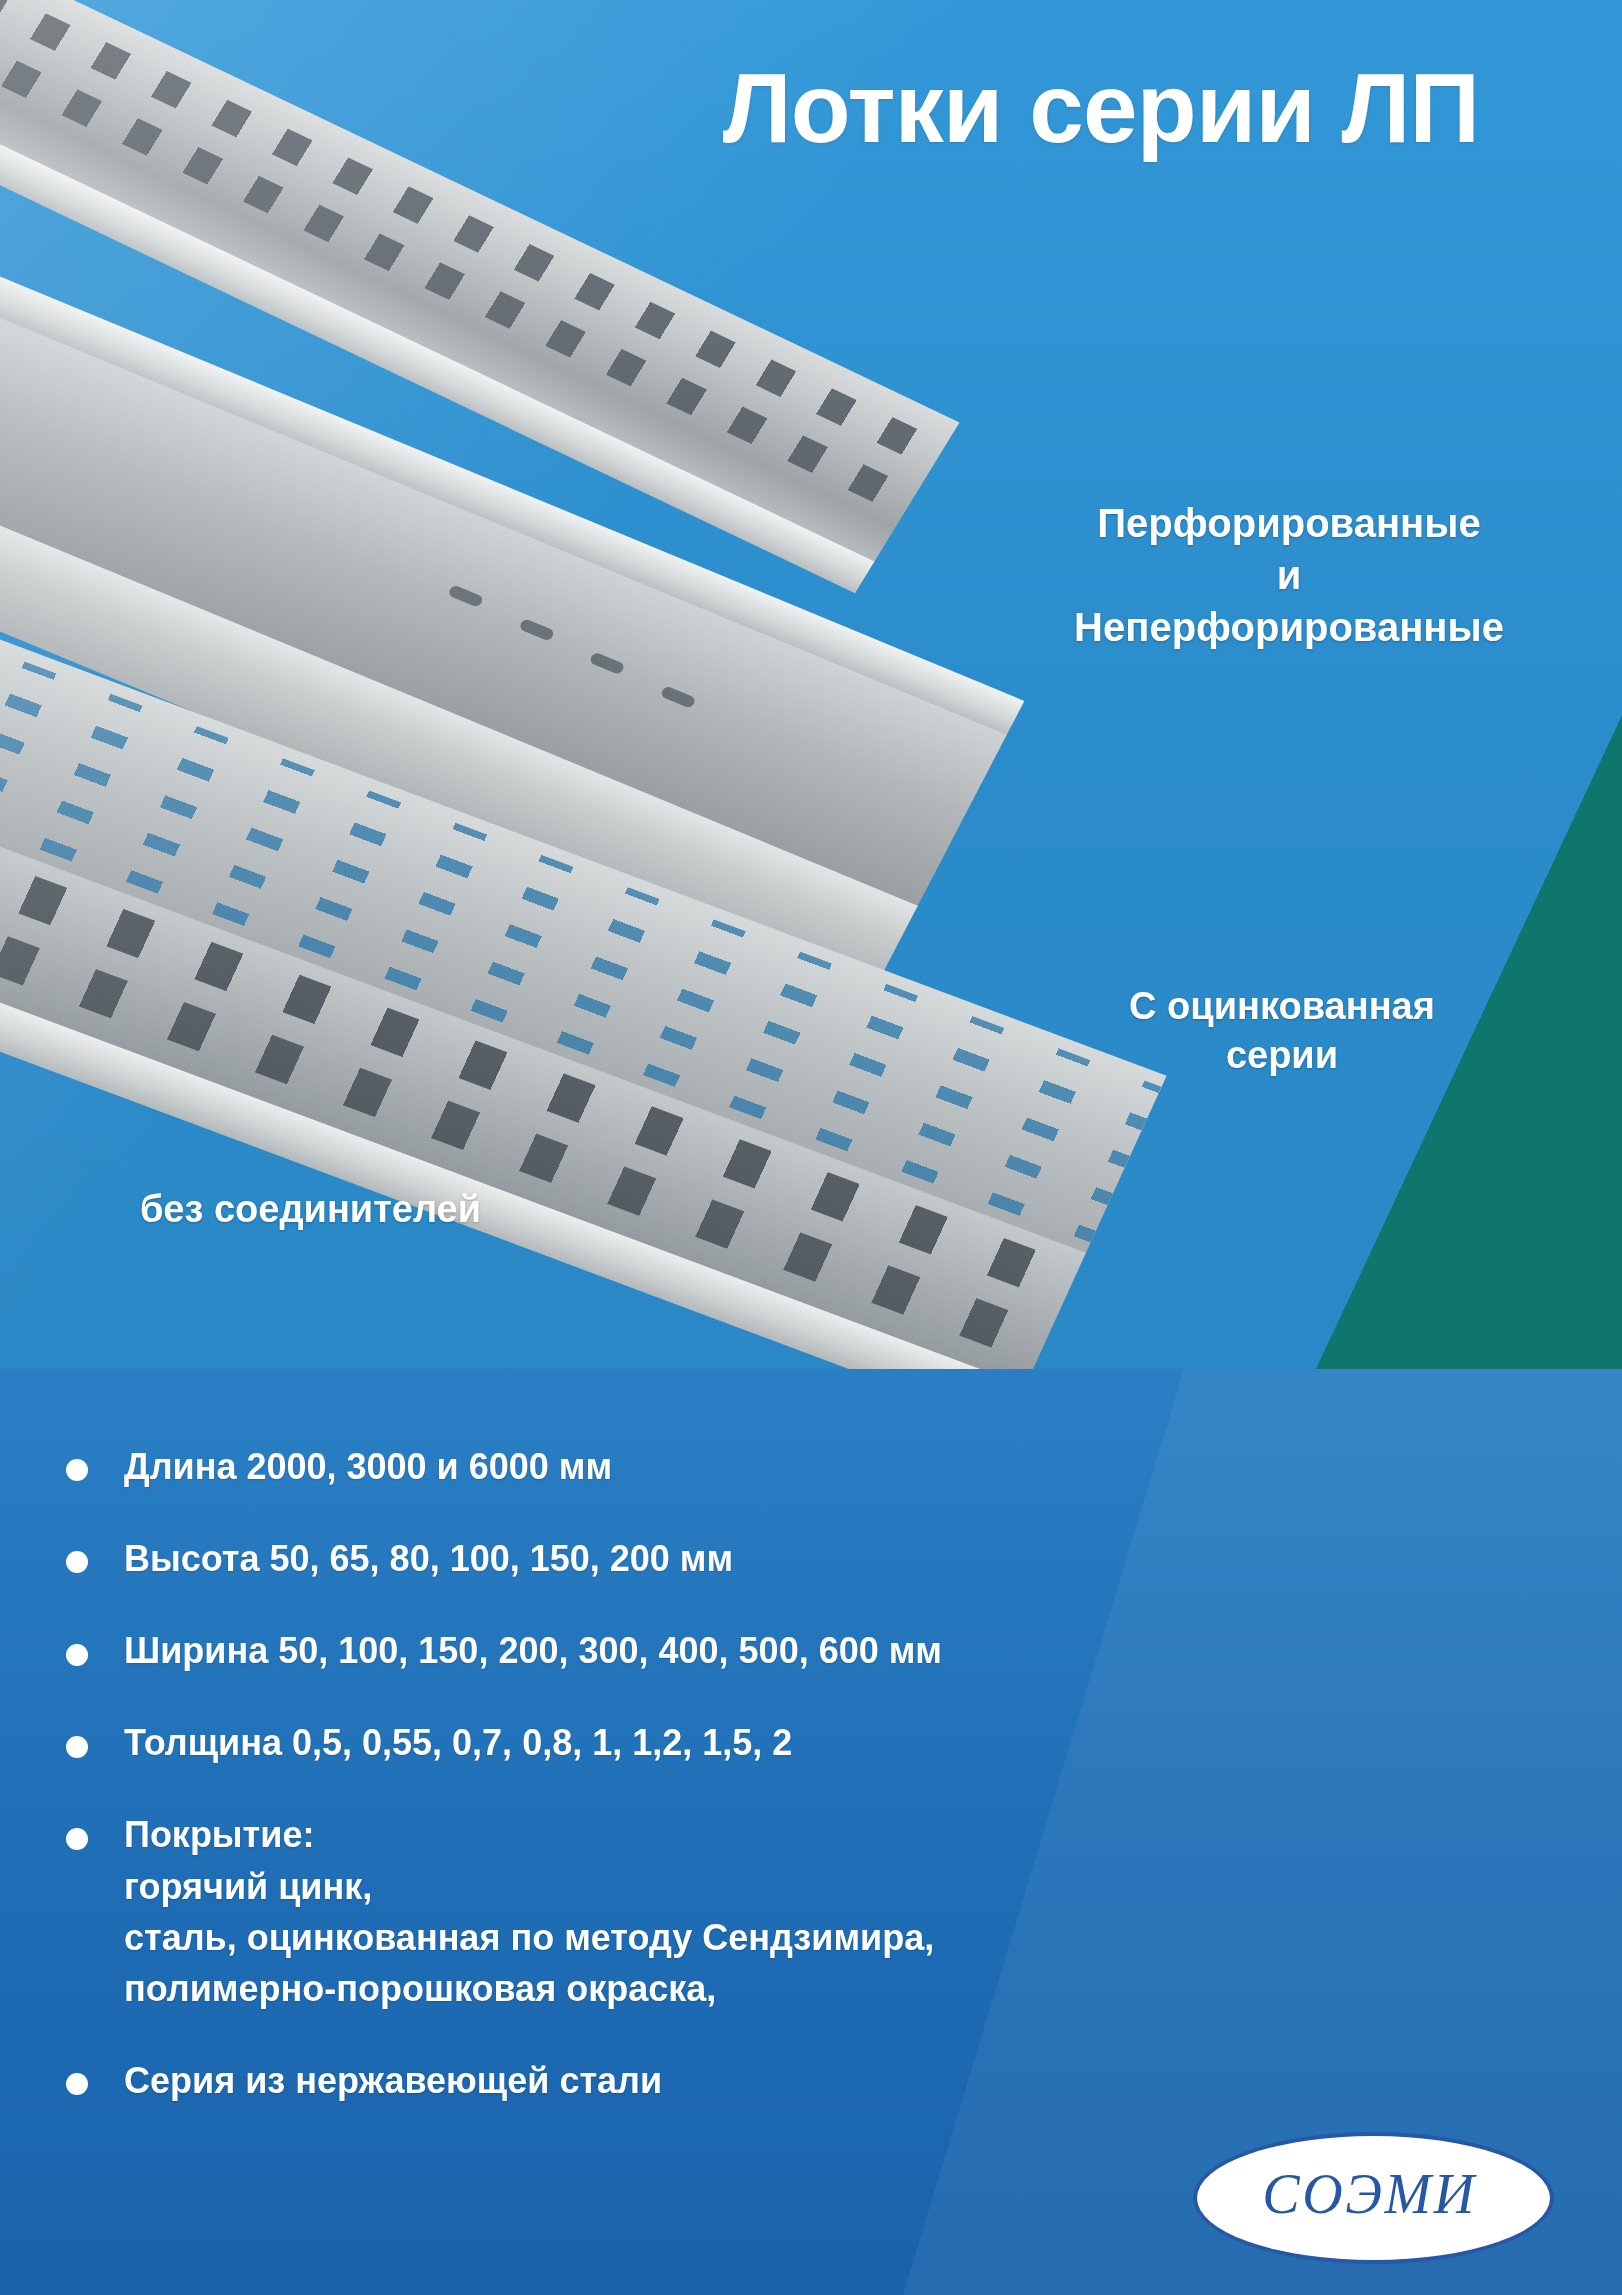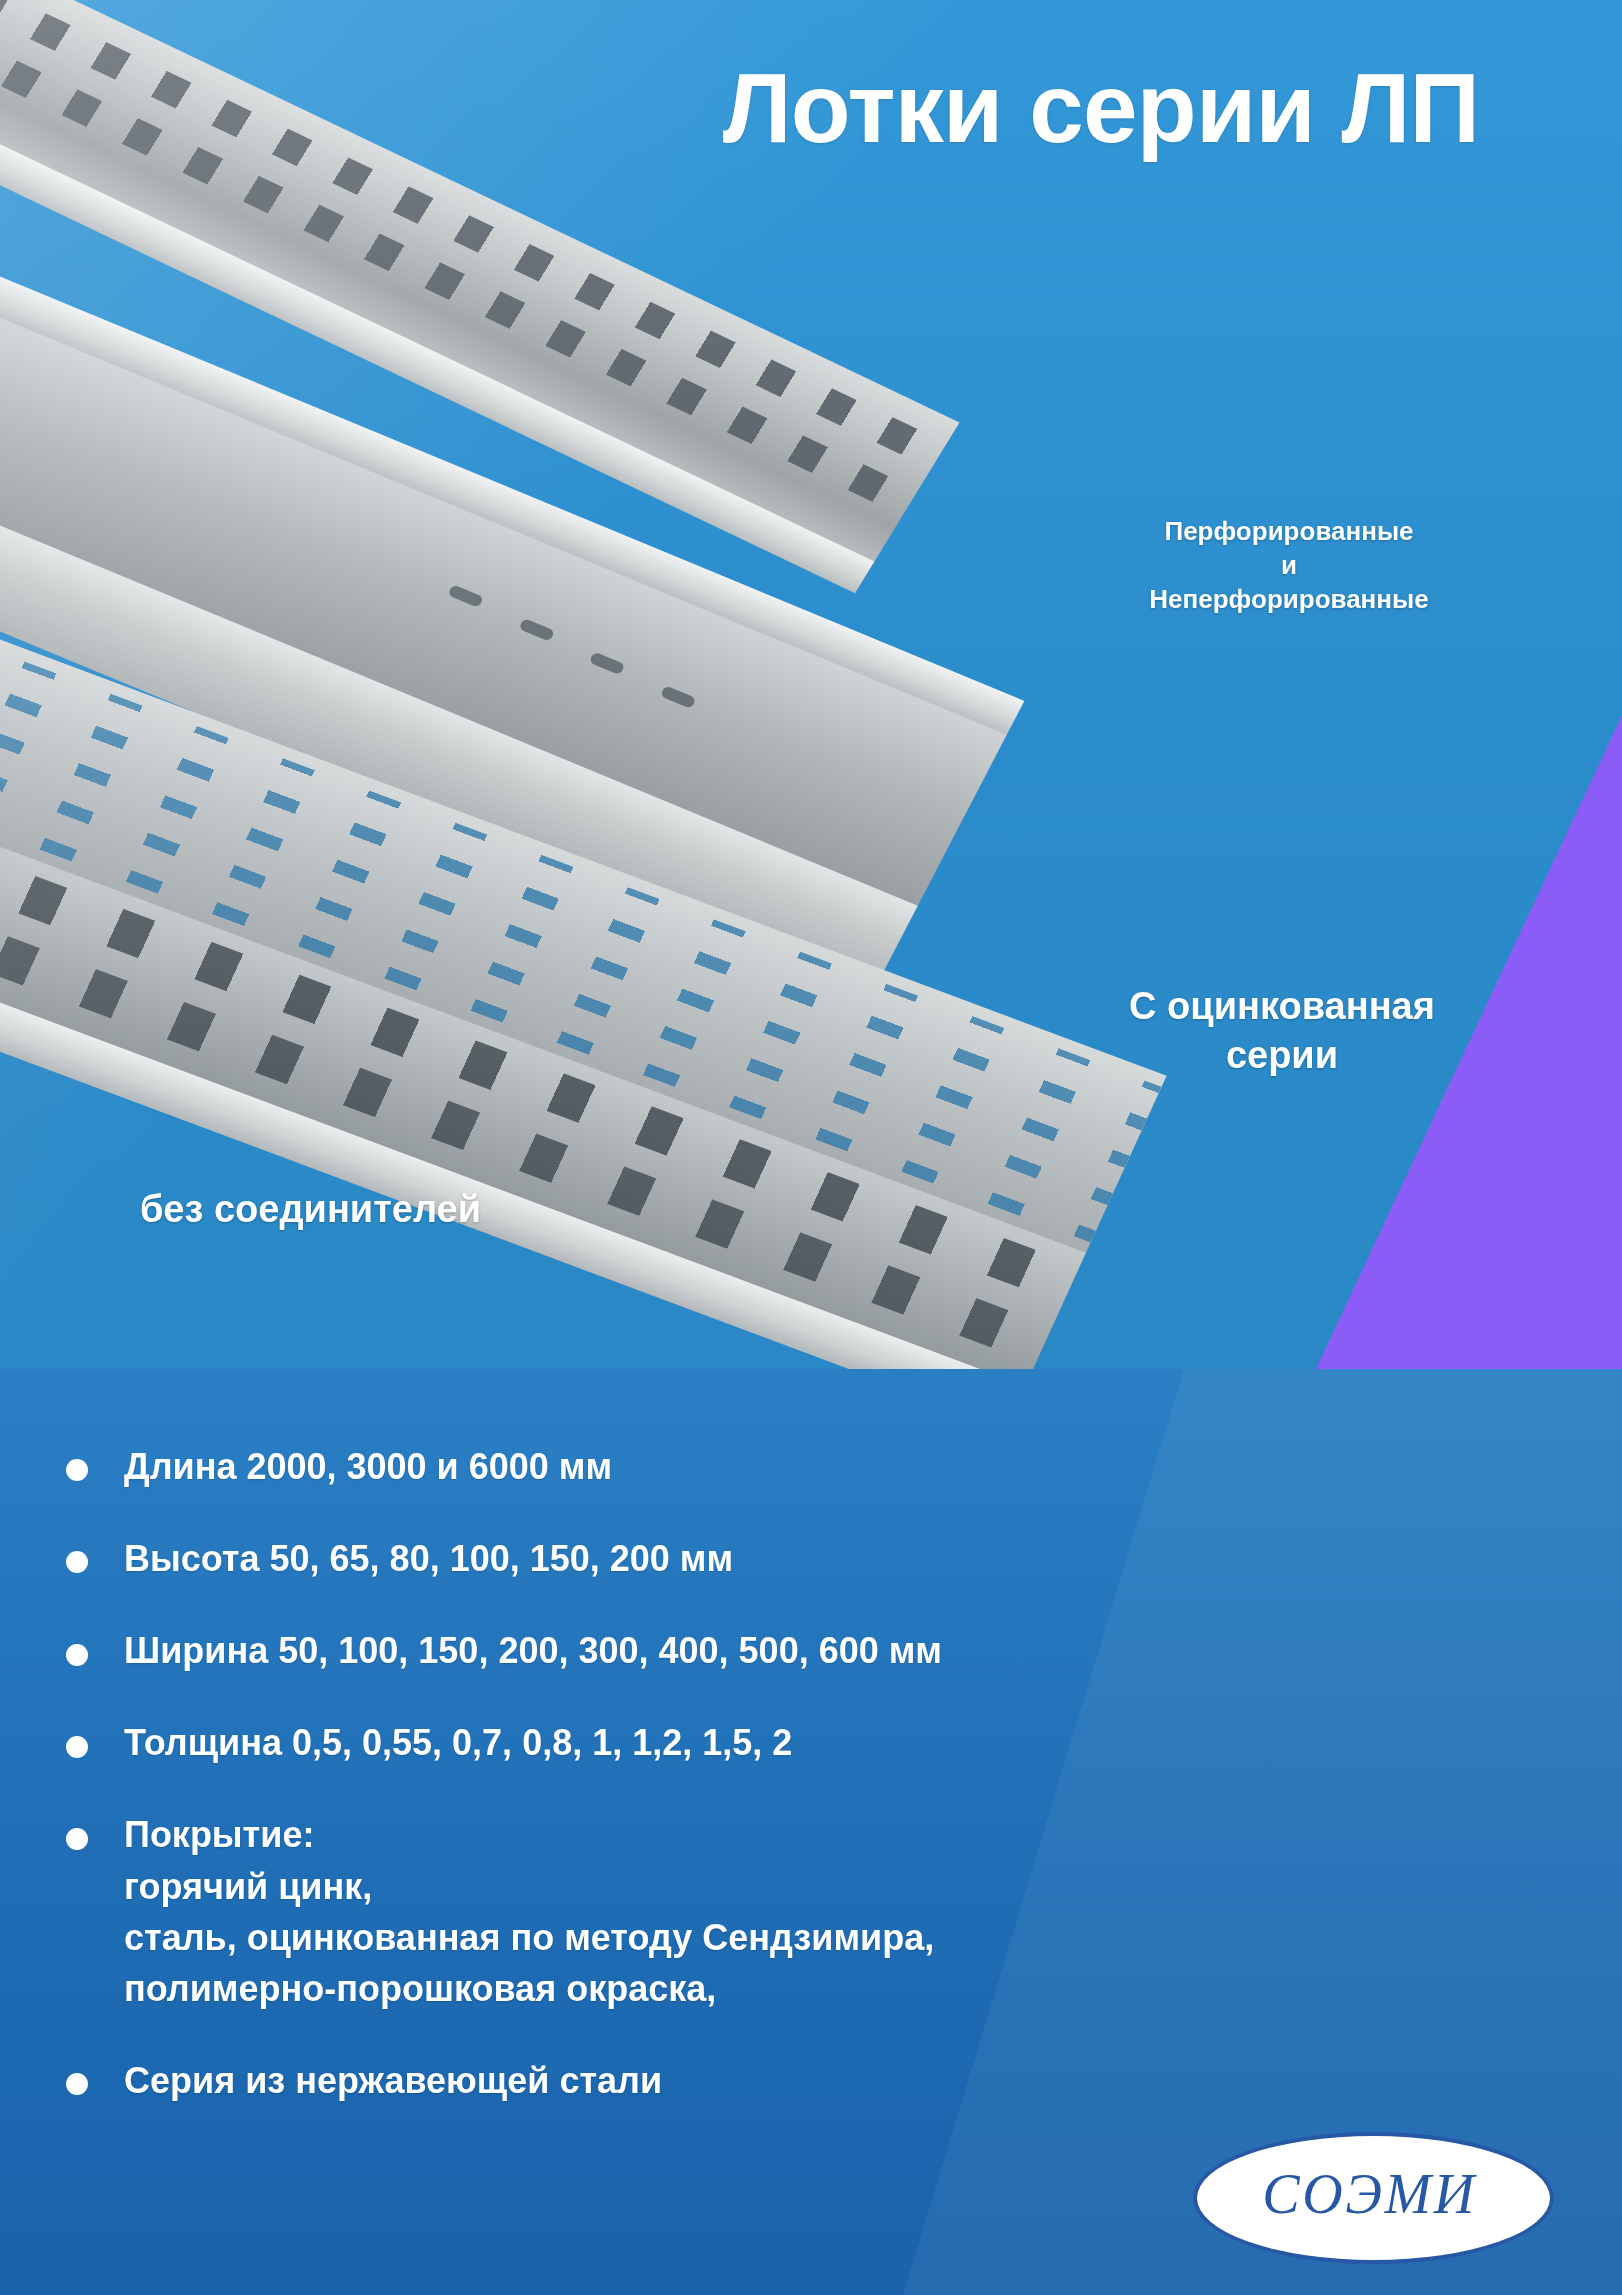--- a/index.html
+++ b/index.html
@@ -19,21 +19,21 @@
   }
 
   
   .hero {
     position: absolute;
     left: 0;
     top: 0;
     width: 1623px;
     height: 1369px;
     overflow: hidden;
-    background: #8b5cf6;
+    background: #0f766e;
   }
   
   .hero-blue {
     position: absolute;
     left: 0;
     top: 0;
     width: 1623px;
     height: 1369px;
     background: #2b8fd0;
     background: linear-gradient(180deg, #3398d8 0%, #2b8ccb 55%, #2a88c6 100%);
@@ -82,23 +82,23 @@
   .cap {
     position: absolute;
     color: #ffffff;
     font-weight: bold;
     text-align: center;
     line-height: 1.3;
     text-shadow: 0 1.3px 2.6px rgba(0,0,0,0.25);
   }
   .cap-perf {
     right: 6.5px;
-    top: 515px;
+    top: 497px;
     width: 655px;
-    font-size: 26px;
+    font-size: 40px;
   }
   .cap-lock {
     right: 79px;
     top: 982px;
     width: 524px;
     font-size: 38px;
   }
   .cap-mount {
     left: 39px;
     top: 1185px;

